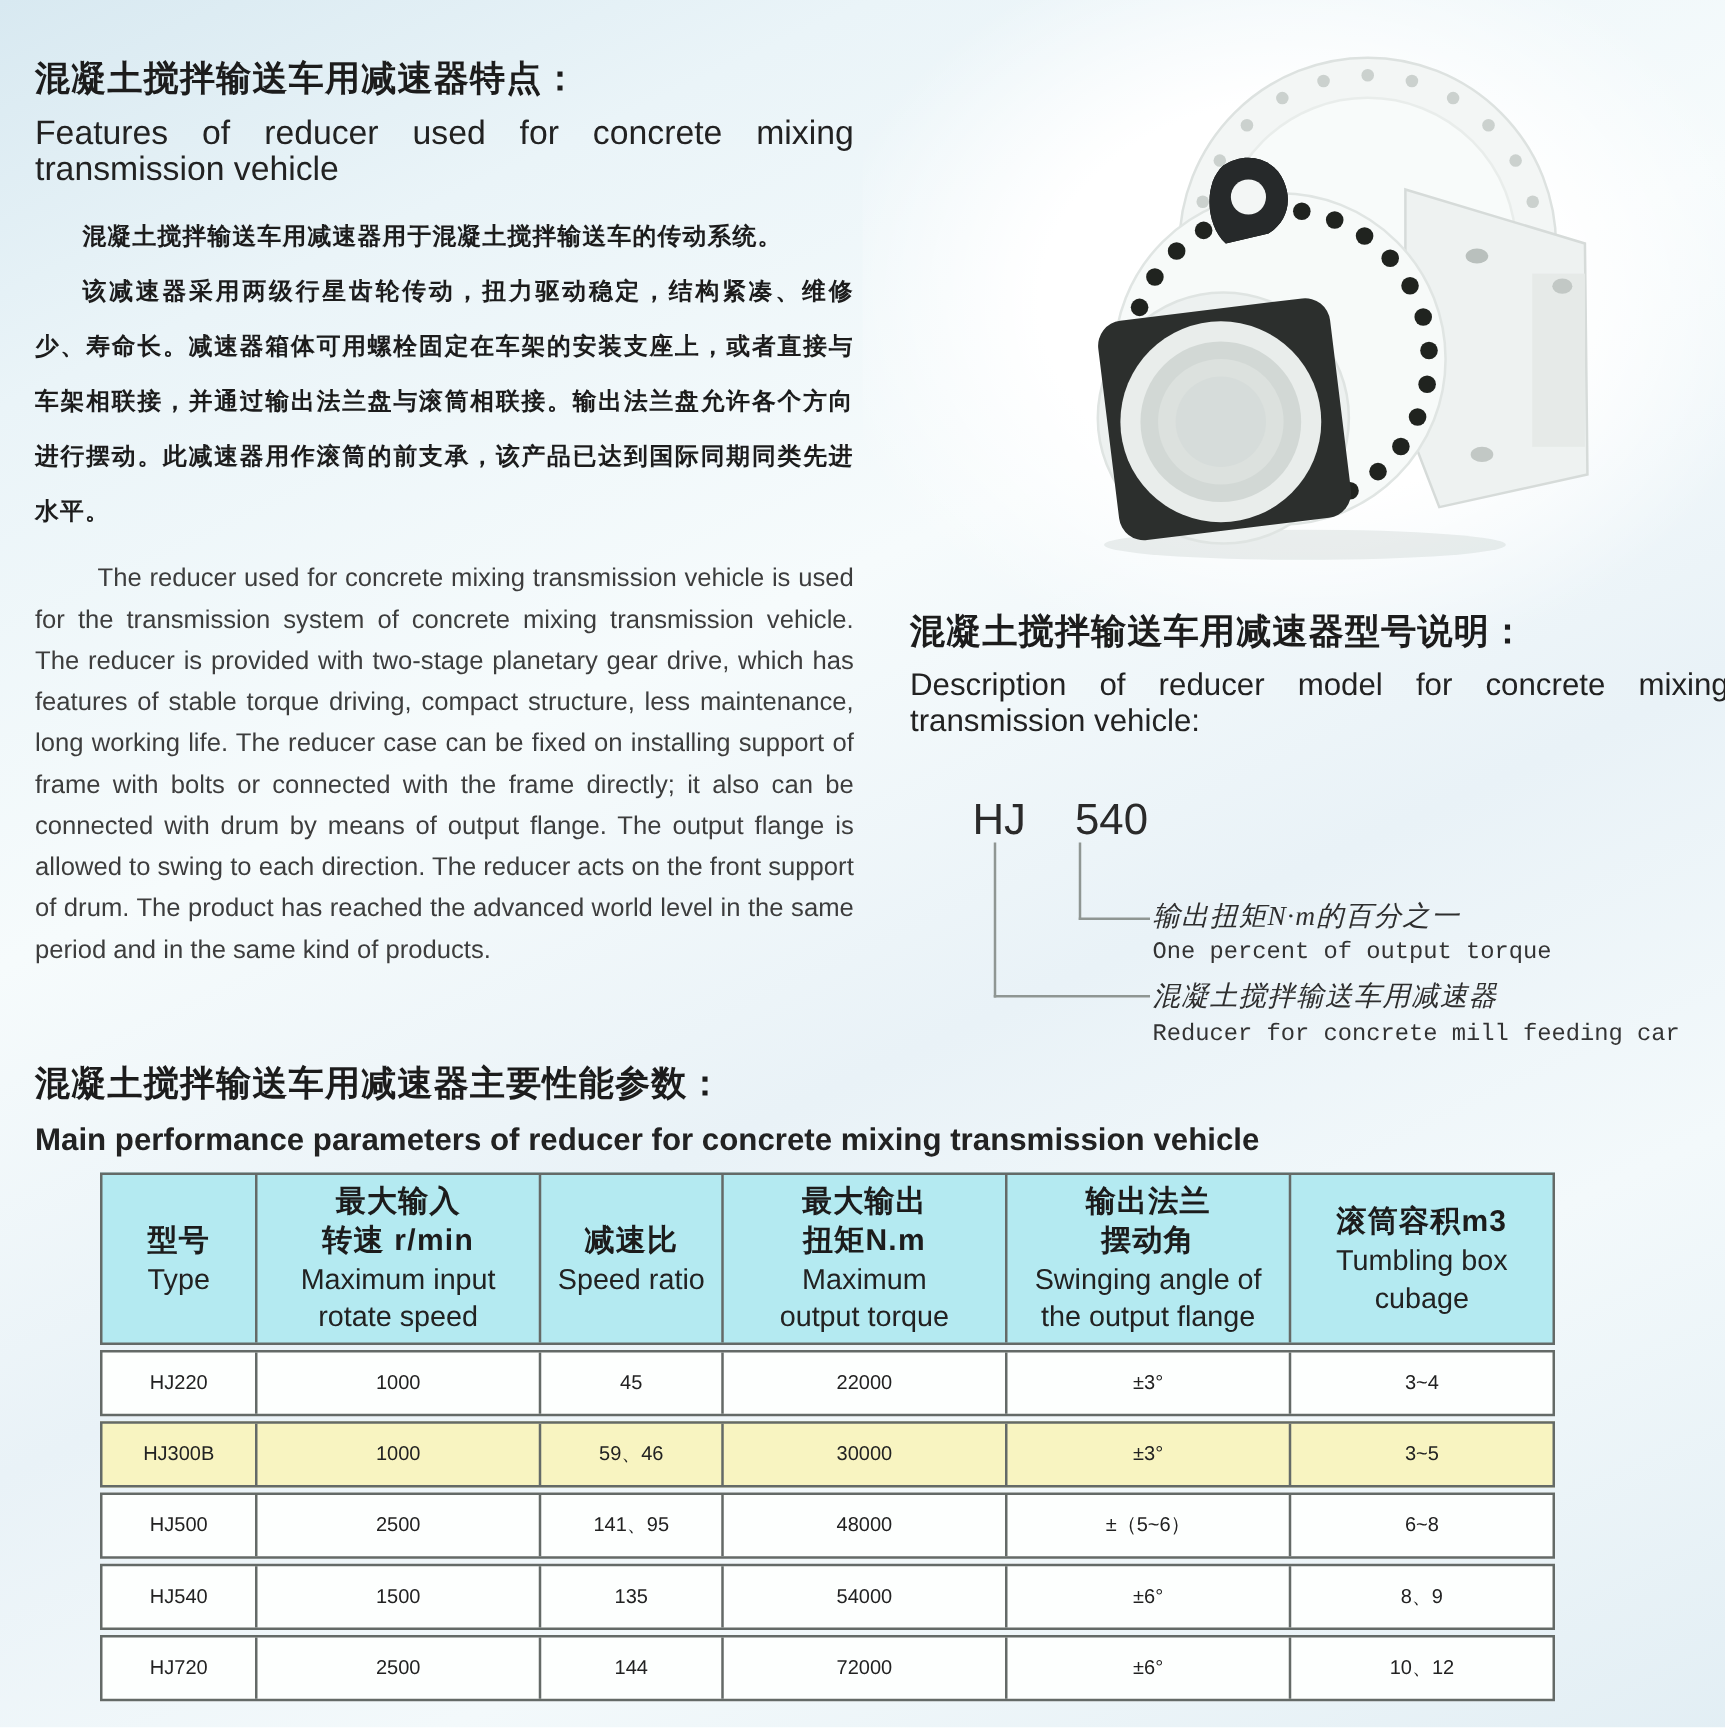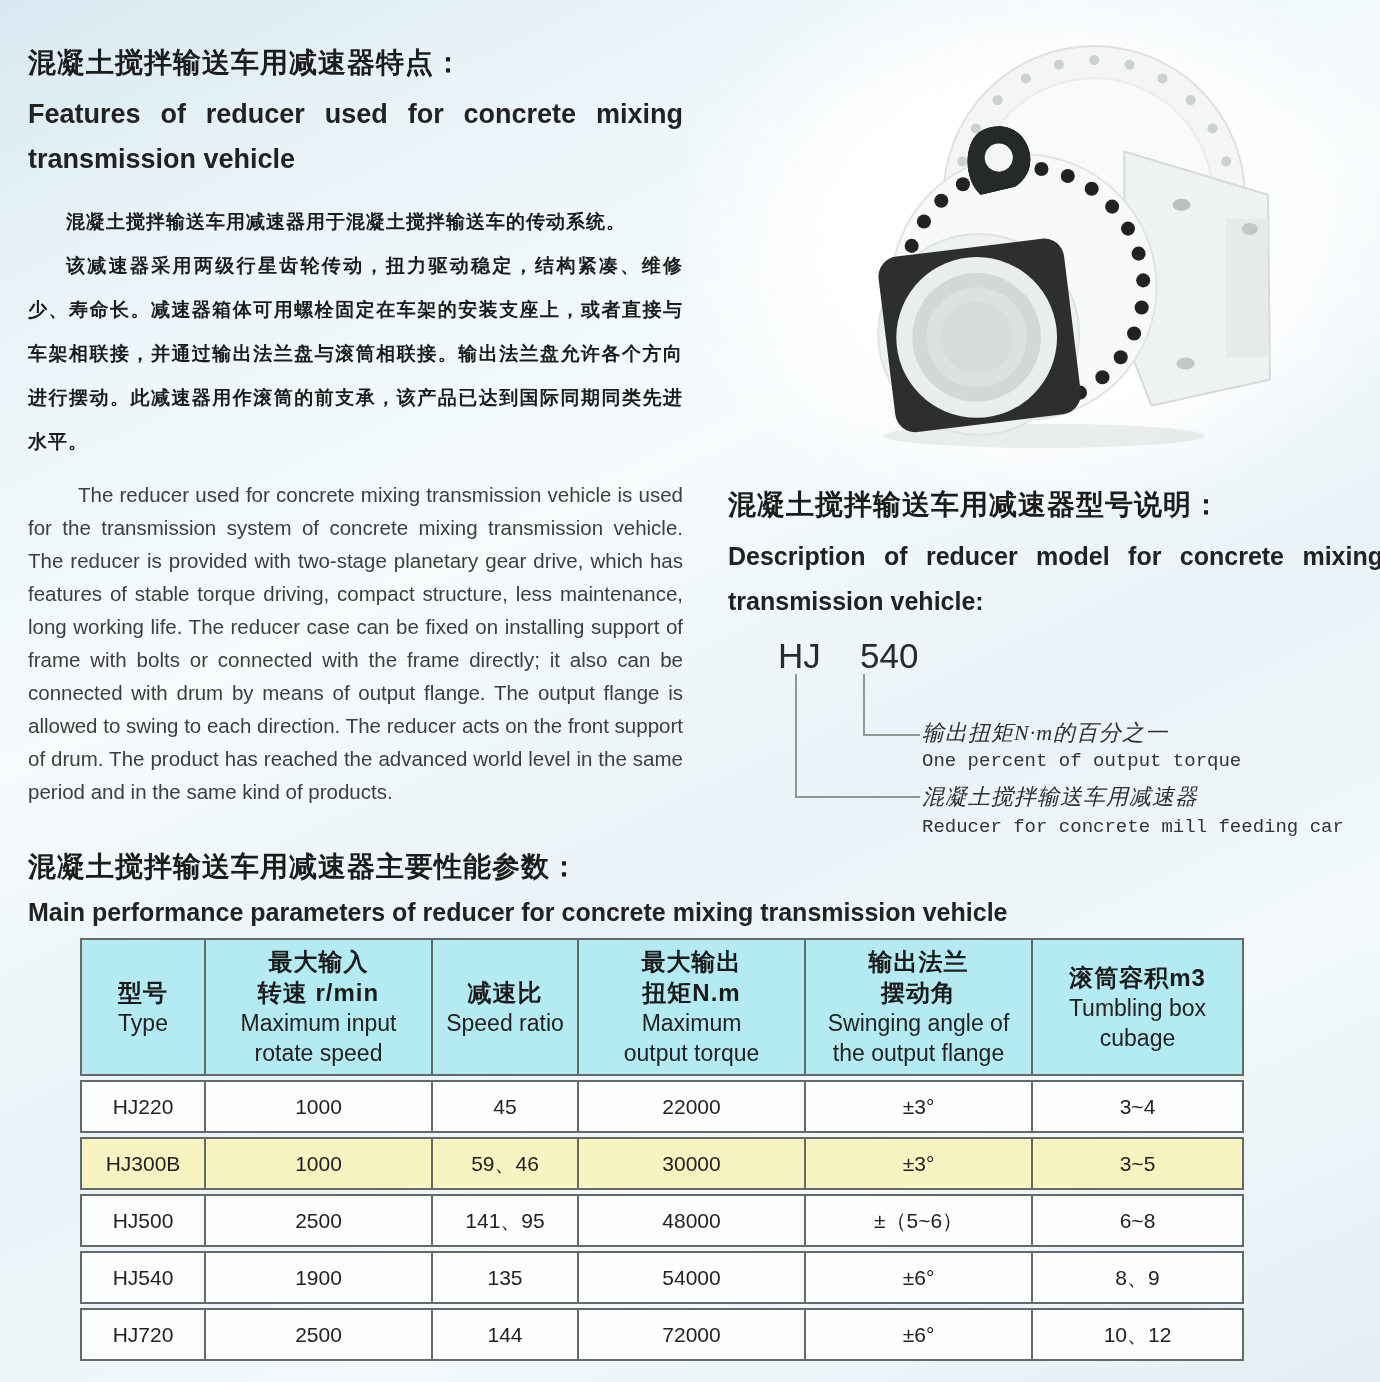--- a/index.html
+++ b/index.html
@@ -13,21 +13,21 @@
     background:linear-gradient(155deg,#d8e9f1 0%,#eaf4f8 16%,#f6fbfc 38%,#e9f2f7 58%,#f3f9fb 76%,#e2eef4 100%);
     padding-left:24px;
   }
   .halo{
     position:absolute;left:690px;top:-30px;width:700px;height:540px;
     background:radial-gradient(ellipse at center,#ffffff 42%,rgba(255,255,255,0) 78%);
   }
   
   .left-col{position:absolute;left:28px;top:44px;width:655px;}
   .h-zh{font-size:28px;font-weight:700;letter-spacing:1px;margin:0;}
-  .h-en{font-size:27px;font-weight:700;line-height:45px;margin:10px 0 0 0;
+  .h-en{font-size:27px;font-weight:400;line-height:29px;margin:10px 0 0 0;
         text-align:justify;text-align-last:left;color:#222;}
   .p-zh{font-size:19px;font-weight:600;line-height:44px;margin:0;
         text-align:justify;text-indent:2em;letter-spacing:1px;}
   .p-zh.first{margin-top:18px;}
   .p-en{font-size:20.5px;font-weight:400;line-height:33px;margin:14px 0 0 0;
         color:#3d3d3d;text-align:justify;text-indent:50px;}
   
   .right-col{position:absolute;left:728px;top:486px;width:655px;}
   .h-en2{font-size:25px;}
   
@@ -62,21 +62,21 @@
   .thead{background:#b4eaf1;min-height:128px;}
   .th,.td{
     border-right:2px solid #646a67;
     display:flex;flex-direction:column;align-items:center;justify-content:center;
     text-align:center;padding:6px 2px;box-sizing:border-box;
   }
   .th:last-child,.td:last-child{border-right:none;}
   .th .zh{font-size:24px;font-weight:700;line-height:31px;letter-spacing:1px;}
   .th .en{font-size:23px;font-weight:400;line-height:30px;color:#222;}
   .tr{height:53px;}
-  .tr .td{font-size:21px;color:#222;justify-content:center;}
+  .tr .td{font-size:16px;color:#222;justify-content:center;}
   .tr.hl{background:#f8f4c1;}
   
   .photo{position:absolute;left:828px;top:36px;width:452px;height:422px;}
 </style>
 </head>
 <body>
 
 <div class="page">
   <div class="halo"></div>
 
@@ -244,21 +244,21 @@
       <div class="tr">
         <div class="td">HJ500</div>
         <div class="td">2500</div>
         <div class="td">141、95</div>
         <div class="td">48000</div>
         <div class="td">±（5~6）</div>
         <div class="td">6~8</div>
       </div>
       <div class="tr">
         <div class="td">HJ540</div>
-        <div class="td">1900</div>
+        <div class="td">1500</div>
         <div class="td">135</div>
         <div class="td">54000</div>
         <div class="td">±6°</div>
         <div class="td">8、9</div>
       </div>
       <div class="tr">
         <div class="td">HJ720</div>
         <div class="td">2500</div>
         <div class="td">144</div>
         <div class="td">72000</div>

